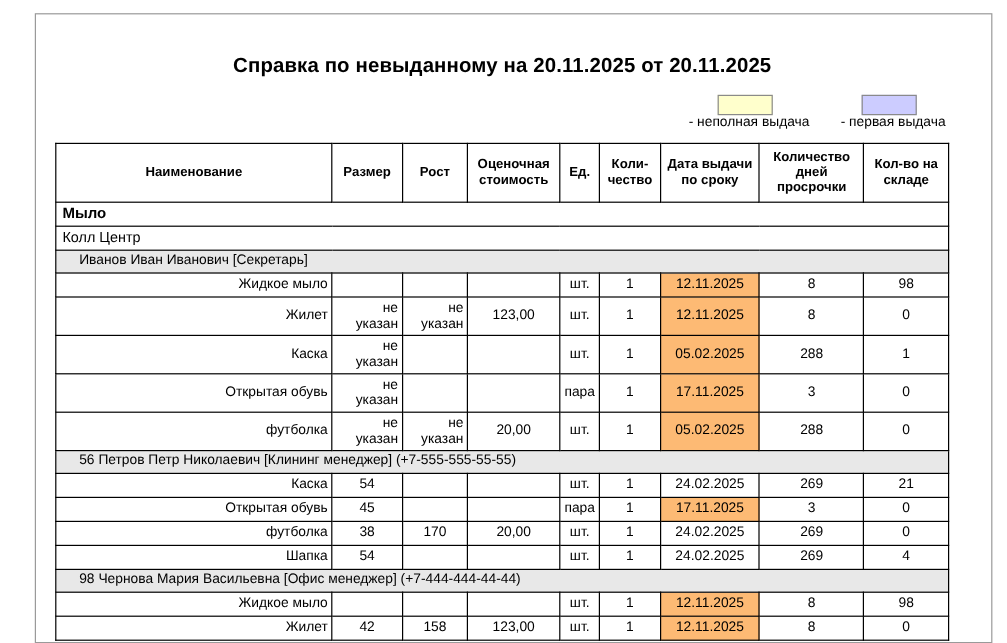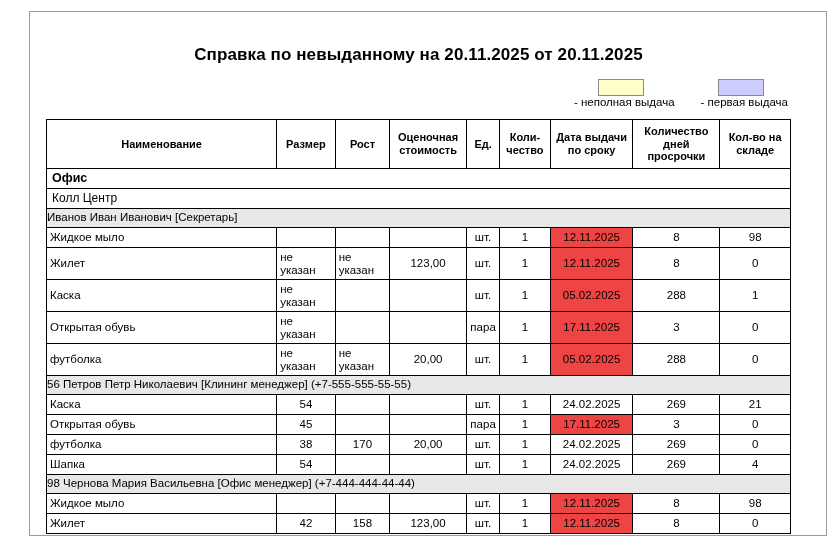--- a/index.html
+++ b/index.html
@@ -100,50 +100,50 @@
   .c-name   { width: 228px; }
   .c-size   { width: 58px; }
   .c-height { width: 54px; }
   .c-cost   { width: 76px; }
   .c-unit   { width: 33px; }
   .c-qty    { width: 50px; }
   .c-date   { width: 82px; }
   .c-days   { width: 86px; }
   .c-stock  { width: 70px; }
 
-  td.name { text-align: left; padding-left: 5px; }
+  td.name { text-align: right; padding-left: 5px; }
   td.center { text-align: center; }
 
   tr.group-dept td {
     font-weight: bold;
     font-size: 12.5px;
     text-align: left;
     padding-left: 5px;
     height: 17px;
   }
   tr.group-sub td {
     font-size: 12px;
     text-align: left;
     padding-left: 5px;
     height: 17px;
   }
   tr.person td {
     background: #e8e8e8;
     font-size: 11.5px;
     text-align: left;
-    padding-left: 0;
+    padding-left: 19px;
     height: 16px;
   }
   tr.data td { height: 17px; }
   tr.data.tall td { height: 29px; }
-  td.date-first { background: #ef4444; }
+  td.date-first { background: #fdba74; }
   td.date-plain { background: #ffffff; }
   .nowrap-two {
     display: block;
-    text-align: left;
+    text-align: right;
     line-height: 1.1;
   }
 </style>
 </head>
 <body>
 
 <div class="page">
   <div class="shadow-right"></div>
   <div class="outer-frame"></div>
 
@@ -182,21 +182,21 @@
           <th>Оценочная стоимость</th>
           <th>Ед.</th>
           <th>Коли-чество</th>
           <th>Дата выдачи по сроку</th>
           <th>Количество дней просрочки</th>
           <th>Кол-во на складе</th>
         </tr>
       </thead>
       <tbody id="table-body">
           <tr class="group-dept">
-            <td colspan="9">Офис</td>
+            <td colspan="9">Мыло</td>
           </tr>
           <tr class="group-sub">
             <td colspan="9">Колл Центр</td>
           </tr>
           <tr class="person">
             <td colspan="9">Иванов Иван Иванович [Секретарь]</td>
           </tr>
           <tr class="data">
             <td class="name">Жидкое мыло</td>
             <td class="center"></td>

